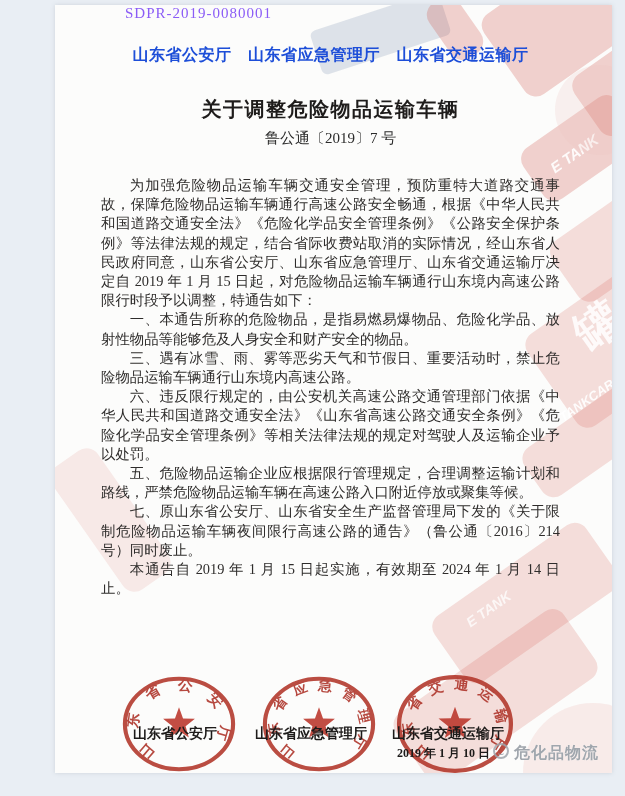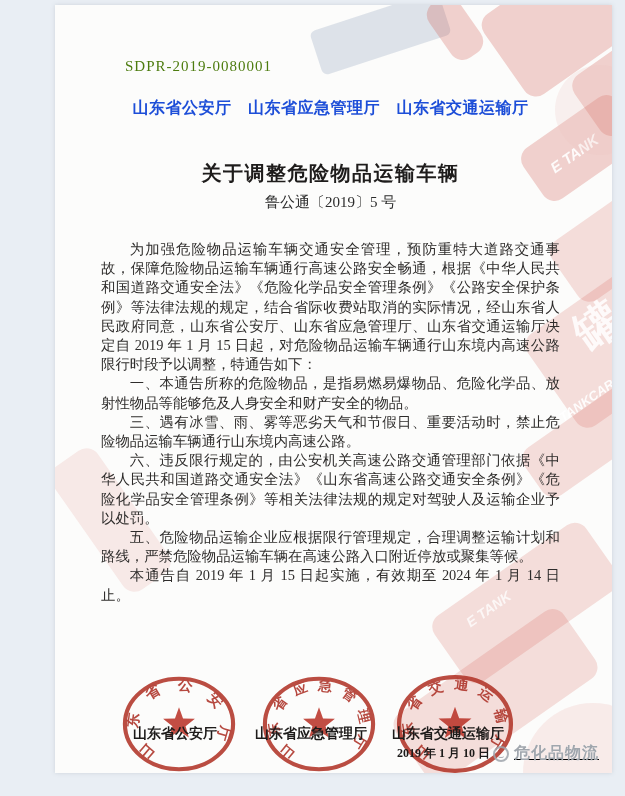--- a/index.html
+++ b/index.html
@@ -25,36 +25,36 @@
     font-weight:bold; font-style:italic; transform:rotate(-35deg); white-space:nowrap;
   }
   .wm .brand-char {
     position:absolute; color:rgba(255,255,255,.85); font-weight:bold;
     font-size:46px; transform:rotate(-35deg); font-style:normal;
   }
   .wm .blob { position:absolute; border-radius:50%; background:rgba(238,196,192,.30); }
 
   
   .content { position:relative; padding:0 52px 0 46px; color:#2e2c2b; }
-  .doc-code { margin-top:53px; margin-left:24px; font-size:15px; letter-spacing:1px; color:#4d7c0f; }
+  .doc-code { margin-left:24px; font-size:15px; letter-spacing:1px; color:#8b5cf6; }
   .issuers  { margin-top:23px; text-align:center; font-size:16px; font-weight:bold;
               color:#1d4ed8; white-space:nowrap; letter-spacing:.5px; }
-  .title    { margin-top:39px; text-align:center; font-size:20px; font-weight:bold;
+  .title    { margin-top:28px; text-align:center; font-size:20px; font-weight:bold;
               line-height:30px; color:#1e1c1b; letter-spacing:1.5px; }
   .doc-number { margin-top:5px; text-align:center; font-size:15px; color:#2b2b2b; }
   .body-text { margin-top:28px; font-size:14.4px; line-height:19.2px; text-align:justify; }
   .body-text p { text-indent:2em; margin:0; }
 
   
   .seal { position:absolute; opacity:.88; }
   .sig  { position:absolute; font-size:14px; font-weight:600; color:#1d1b1a; white-space:nowrap; }
   .sig.date { font-size:12px; font-weight:600; }
 
   
-  .footer-logo { position:absolute; left:438px; top:738px; display:flex; align-items:center; gap:5px;text-decoration:underline; }
+  .footer-logo { position:absolute; left:438px; top:738px; display:flex; gap:5px; }
   .footer-logo .ring {
     width:16px; height:16px; border:2px solid #a0a6ad; border-radius:50%;
     position:relative; opacity:.85;
   }
   .footer-logo .ring::after {
     content:""; position:absolute; left:3px; top:6px; width:6px; height:3px;
     border-bottom:1.5px solid #a0a6ad; border-radius:50%;
   }
   .footer-logo .label {
     font-size:16px; font-weight:bold; color:#a0a6ad; letter-spacing:1px;
@@ -87,27 +87,28 @@
       <div class="blob" style="left:468px;top:698px;width:140px;height:140px;"></div>
       <div class="blob" style="left:500px;top:60px;width:90px;height:90px;background:rgba(238,196,192,.22);"></div>
     </div>
 
     <div class="content">
       <div class="doc-code">SDPR-2019-0080001</div>
       <div class="issuers">山东省公安厅　山东省应急管理厅　山东省交通运输厅</div>
       <div class="title">
         <div>关于调整危险物品运输车辆</div>
       </div>
-      <div class="doc-number">鲁公通〔2019〕5 号</div>
+      <div class="doc-number">鲁公通〔2019〕7 号</div>
       <div class="body-text">
         <p>为加强危险物品运输车辆交通安全管理，预防重特大道路交通事故，保障危险物品运输车辆通行高速公路安全畅通，根据《中华人民共和国道路交通安全法》《危险化学品安全管理条例》《公路安全保护条例》等法律法规的规定，结合省际收费站取消的实际情况，经山东省人民政府同意，山东省公安厅、山东省应急管理厅、山东省交通运输厅决定自 2019 年 1 月 15 日起，对危险物品运输车辆通行山东境内高速公路限行时段予以调整，特通告如下：</p>
         <p>一、本通告所称的危险物品，是指易燃易爆物品、危险化学品、放射性物品等能够危及人身安全和财产安全的物品。</p>
         <p>三、遇有冰雪、雨、雾等恶劣天气和节假日、重要活动时，禁止危险物品运输车辆通行山东境内高速公路。</p>
         <p>六、违反限行规定的，由公安机关高速公路交通管理部门依据《中华人民共和国道路交通安全法》《山东省高速公路交通安全条例》《危险化学品安全管理条例》等相关法律法规的规定对驾驶人及运输企业予以处罚。</p>
         <p>五、危险物品运输企业应根据限行管理规定，合理调整运输计划和路线，严禁危险物品运输车辆在高速公路入口附近停放或聚集等候。</p>
+        <p>七、原山东省公安厅、山东省安全生产监督管理局下发的《关于限制危险物品运输车辆夜间限行高速公路的通告》（鲁公通〔2016〕214 号）同时废止。</p>
         <p>本通告自 2019 年 1 月 15 日起实施，有效期至 2024 年 1 月 14 日止。</p>
       </div>
     </div>
 
     <svg class="seal" style="left:65px;top:668px;" width="118" height="102" viewBox="0 0 120 102">
       <ellipse cx="60" cy="51" rx="55" ry="46" fill="none" stroke="#b23529" stroke-width="4.2"></ellipse>
       <path id="arc1" d="M 36,80 A 42,35 0 1 1 84,80" fill="none"></path>
       <text font-size="15" font-weight="bold" fill="#ad3127" font-family="'Liberation Serif',serif">
         <textPath href="#arc1" startOffset="0" textLength="172" lengthAdjust="spacing">山东省公安厅</textPath>
       </text>

